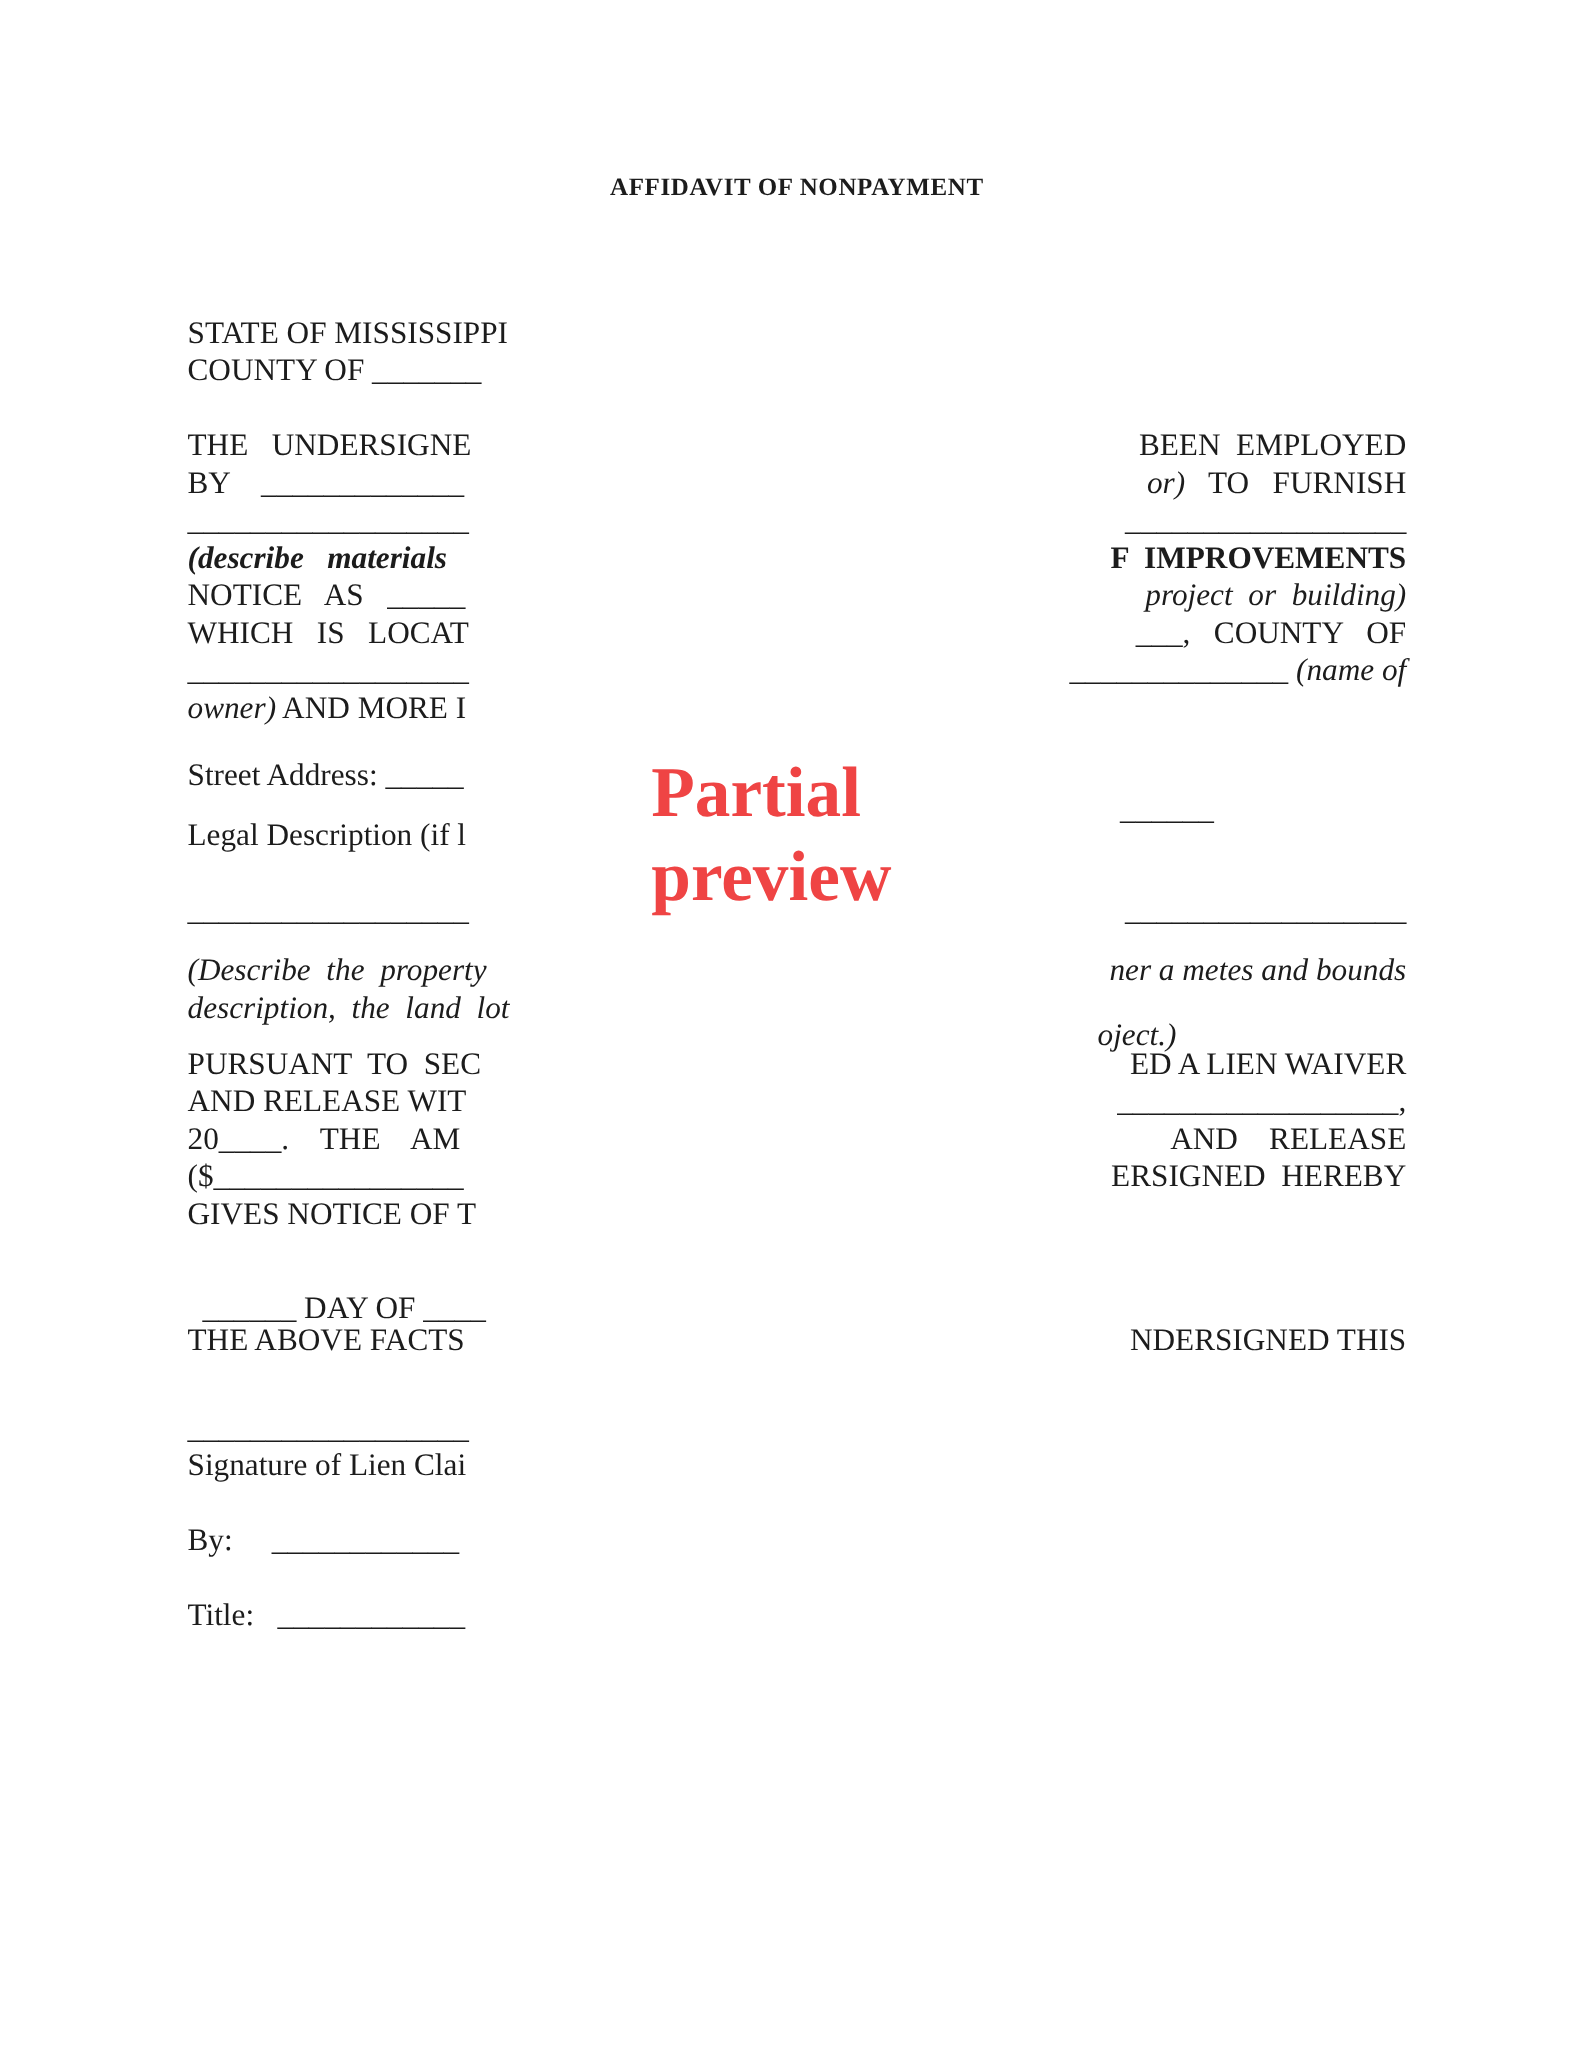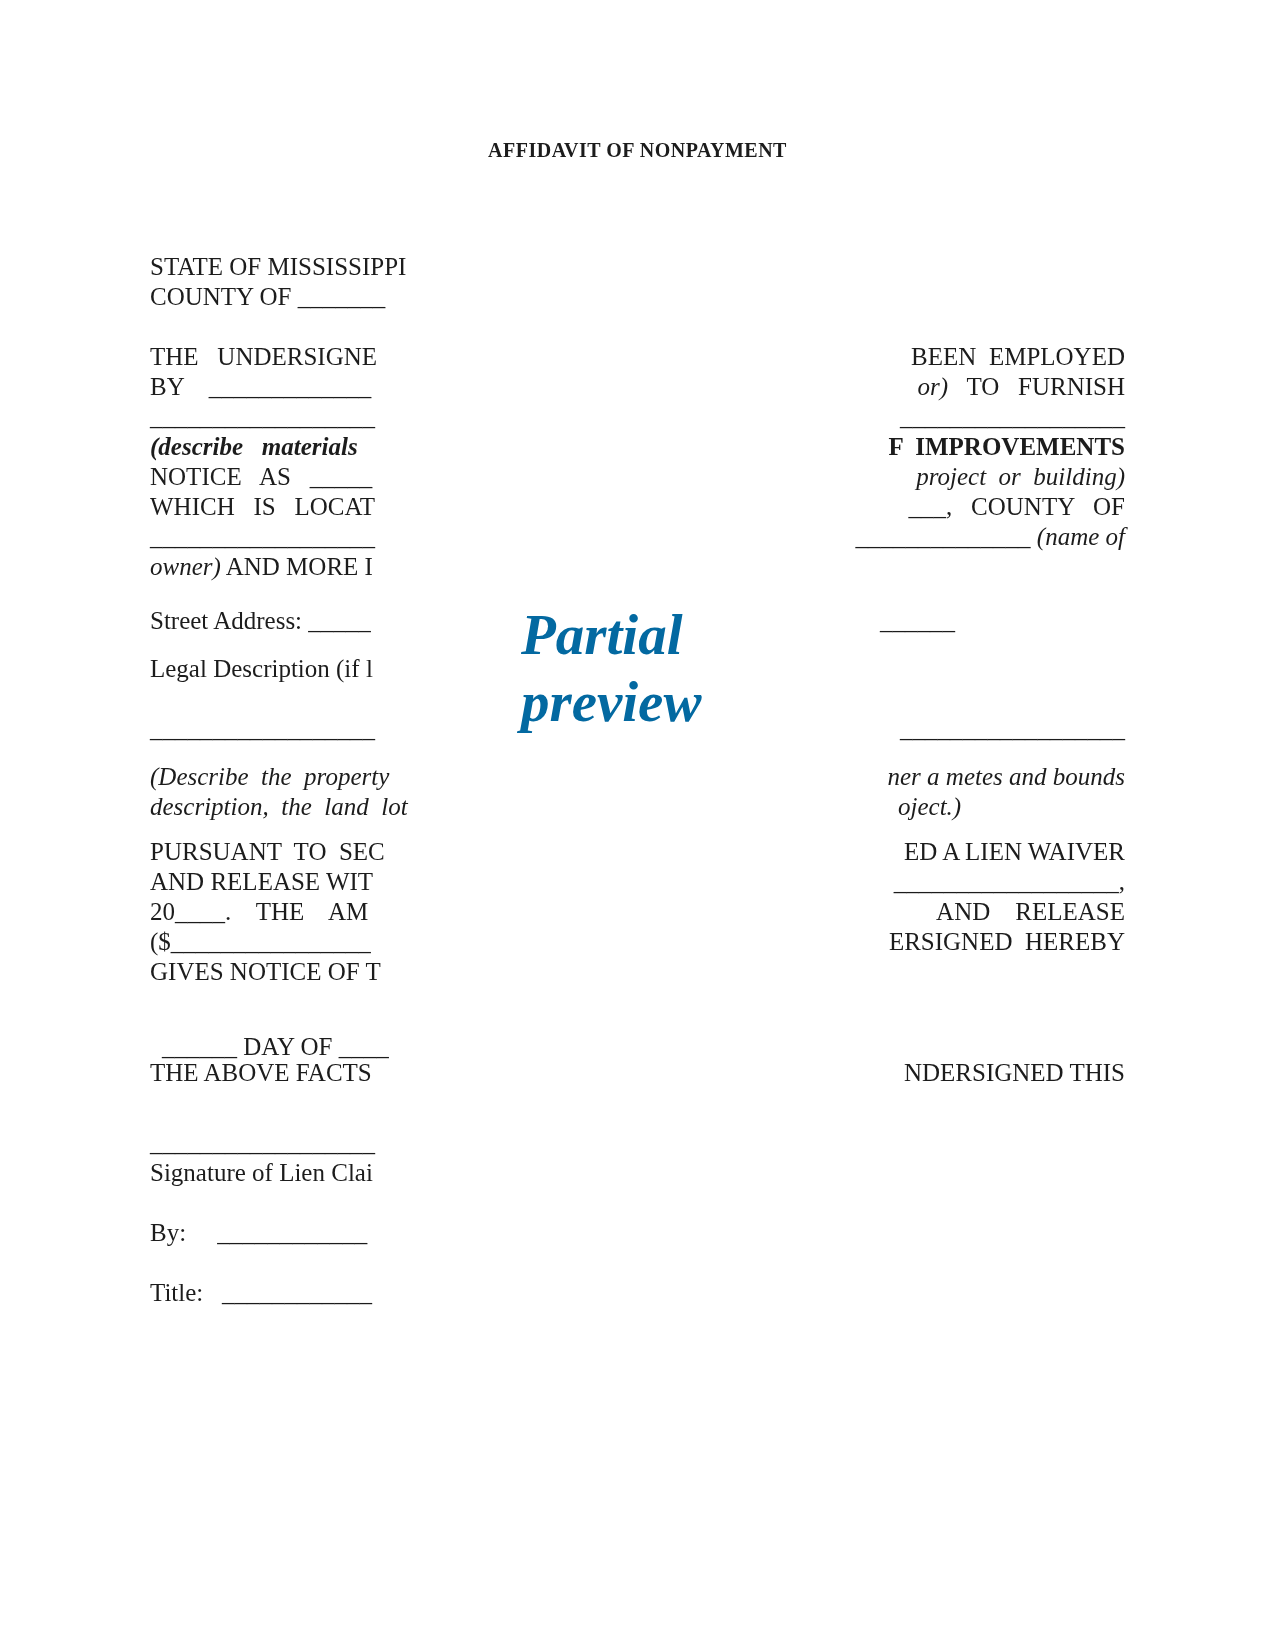--- a/index.html
+++ b/index.html
@@ -65,36 +65,36 @@
         </div>
         <div class="line" style="top: 522px;">
           <span class="frag-left"><span>__________________</span></span>
           <span class="frag-right"><span>______________ </span><span class="i">(name of</span></span>
         </div>
         <div class="line" style="top: 552px;">
           <span class="frag-left"><span class="i">owner)</span><span> AND MORE I</span></span>
         </div>
         <div class="line" style="top: 606px;">
           <span class="frag-left"><span>Street Address: _____</span></span>
-          <span class="frag-abs" style="left: 730px;"><span>______</span></span>
+          <span class="frag-abs" style="left: 746px; margin-top: 27px;"><span>______</span></span>
         </div>
         <div class="line" style="top: 654px;">
           <span class="frag-left"><span>Legal Description (if l</span></span>
         </div>
         <div class="line" style="top: 714px;">
           <span class="frag-left"><span>__________________</span></span>
           <span class="frag-right"><span>__________________</span></span>
         </div>
         <div class="line" style="top: 762px;">
           <span class="frag-left"><span class="i">(Describe  the  property</span></span>
           <span class="frag-right"><span class="i">ner a metes and bounds</span></span>
         </div>
         <div class="line" style="top: 792px;">
           <span class="frag-left"><span class="i">description,  the  land  lot</span></span>
-          <span class="frag-abs" style="left: 748px;"><span class="i">oject.)</span></span>
+          <span class="frag-abs" style="left: 728px; margin-top: 22px;"><span class="i">oject.)</span></span>
         </div>
         <div class="line" style="top: 837px;">
           <span class="frag-left"><span>PURSUANT  TO  SEC</span></span>
           <span class="frag-right"><span>ED A LIEN WAIVER</span></span>
         </div>
         <div class="line" style="top: 867px;">
           <span class="frag-left"><span>AND RELEASE WIT</span></span>
           <span class="frag-right"><span>__________________,</span></span>
         </div>
         <div class="line" style="top: 897px;">
@@ -122,19 +122,19 @@
           <span class="frag-left"><span>Signature of Lien Clai</span></span>
         </div>
         <div class="line" style="top: 1218px;">
           <span class="frag-left"><span>By:     ____________</span></span>
         </div>
         <div class="line" style="top: 1278px;">
           <span class="frag-left"><span>Title:   ____________</span></span>
         </div>
       </div>
 
-    <div class="watermark" style="color: #0369a1; font-style: italic;">
+    <div class="watermark" style="color: #ef4444;">
       <span>Partial</span>
       <span>preview</span>
     </div>
 
   </div>
 </div>
 
 </body></html>

